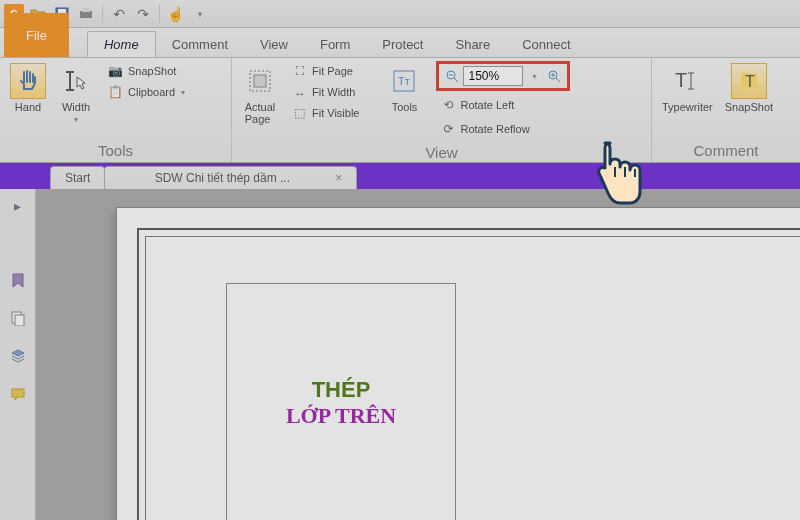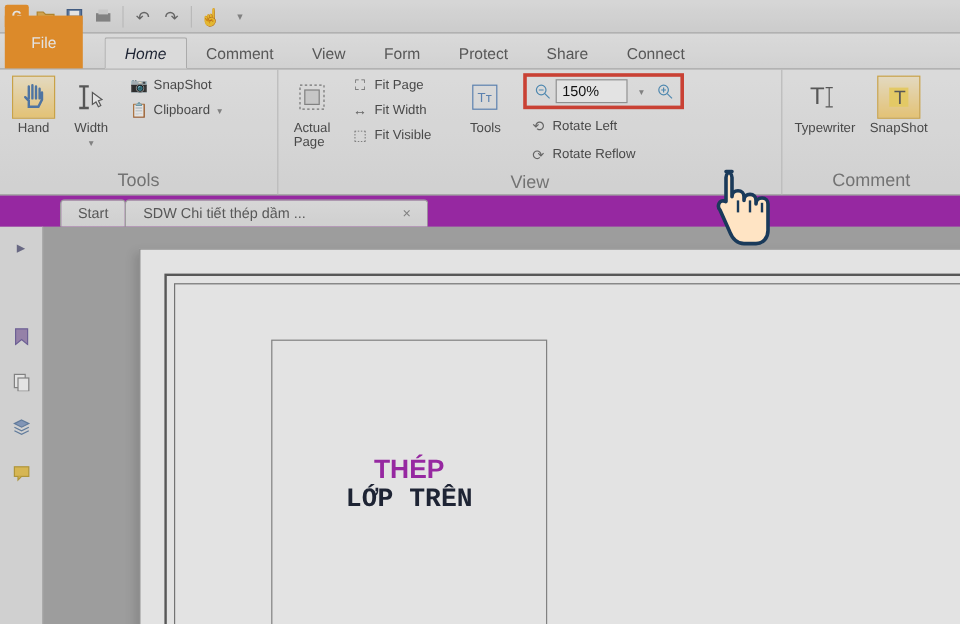--- a/index.html
+++ b/index.html
@@ -28,35 +28,35 @@
     .bigbtn .lbl { font-size: 11px; color: #444; text-align: left; line-height: 12px; }
     .smallbtn { display: flex; align-items: center; gap: 4px; font-size: 11px; color: #444; padding: 2px 4px; cursor: pointer; }
     .col { display: flex; flex-direction: column; gap: 1px; }
     .smico { width: 16px; height: 16px; display: inline-flex; align-items: center; justify-content: center; font-size: 12px; color: #666;}
     
     .zoombox { display: flex; align-items: center; border: 3px solid #e03a2a; padding: 2px 4px; gap: 2px; }
     .zoominput { width: 60px; height: 20px; border: 1px solid #999; background: #fff; font-size: 12px; padding: 0 4px; }
     .zmbtn { width: 18px; height: 18px; display: flex; align-items: center; justify-content: center; cursor: pointer; }
     
     
-    .doctabs { height: 26px; background: #a21caf; display: flex; align-items: flex-end; padding-left: 50px; gap: 0; }
+    .doctabs { height: 26px; background: #6d28d9; display: flex; align-items: flex-end; padding-left: 50px; gap: 0; }
     .doctab { background: linear-gradient(#f0f0f0,#e8e8e8); border: 1px solid #aaa; border-bottom: none; padding: 4px 14px; font-size: 12px; color: #555; display: flex; align-items: center; gap: 10px; border-radius: 4px 4px 0 0; margin-right: -1px; }
     .doctab .x { cursor: pointer; color: #888; }
     
     
     .content { position: relative; height: 331px; display: flex; }
     .sidebar { width: 36px; background: #e8e8e8; border-right: 1px solid #bbb; display: flex; flex-direction: column; align-items: center; padding-top: 6px; gap: 16px; }
     .sidebtn { width: 22px; height: 22px; cursor: pointer; display: flex; align-items: center; justify-content: center; color: #6a6a8a; font-size: 14px; }
     .canvas { flex: 1; background: #aaa; position: relative; overflow: hidden; }
     .page { position: absolute; left: 80px; top: 18px; right: -20px; bottom: -30px; background: #fff; border: 1px solid #888; box-shadow: -4px 4px 8px rgba(0,0,0,0.15); }
     .pgborder { position: absolute; left: 20px; top: 20px; right: 0; bottom: 0; border: 2px solid #555; }
     .pgborder2 { position: absolute; left: 6px; top: 6px; right: 0; bottom: 0; border: 1px solid #777; }
     .textblock { position: absolute; left: 80px; top: 46px; width: 230px; height: 240px; border: 1px solid #888; display: flex; flex-direction: column; align-items: center; justify-content: center; }
-    .textblock .line1 { font-size: 22px; font-weight: bold; color: #a21caf; font-family: Arial; }
-    .textblock .line2 { font-size: 22px; font-weight: bold; color: #0f172a; font-family: Liberation Mono, monospace; }
+    .textblock .line1 { font-size: 22px; font-weight: bold; color: #4d7c0f; font-family: Arial; }
+    .textblock .line2 { font-size: 22px; font-weight: bold; color: #a21caf; font-family: Liberation Serif, serif; }
     
     
     .dim { position: absolute; inset: 0; background: rgba(100,100,100,0.18); pointer-events: none; }
     
     
     .hand { position: absolute; left: 580px; top: 135px; pointer-events: none; }
   </style>
 </head>
 <body>
 
@@ -228,21 +228,21 @@
       </div>
     </div>
     <div class="grouplabel">Comment</div>
   </div>
 </div>
 
 <div class="doctabs">
   <div class="doctab">
       <span>Start</span>
     </div>
-  <div class="doctab" style="width:253px;">
+  <div class="doctab" style="width:253px;text-align:center;">
       <span style="flex:1;overflow:hidden;text-overflow:ellipsis;white-space:nowrap">SDW Chi tiết thép dầm ...</span>
       <span class="x">×</span>
     </div>
 </div>
 
 <div class="content">
   <div class="sidebar">
     <div class="sidebtn">▸</div>
     <div style="height:20px"></div>
     <div class="sidebtn">

